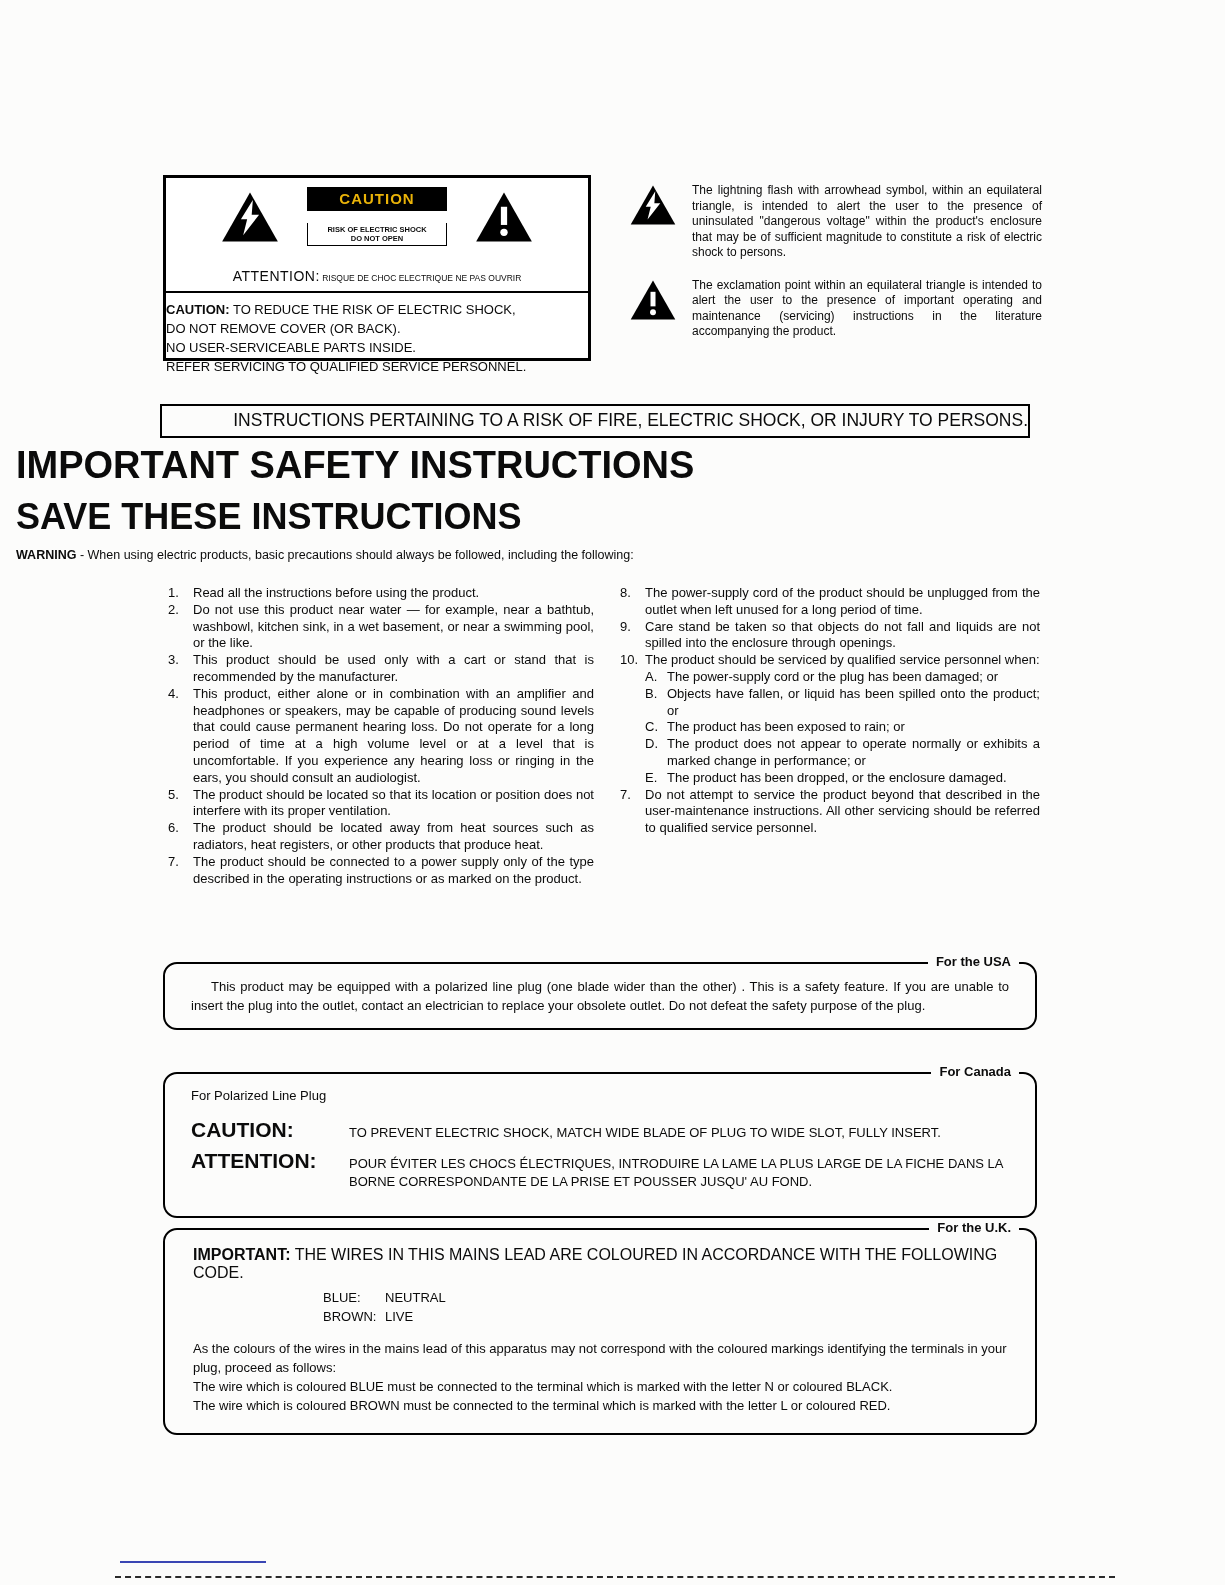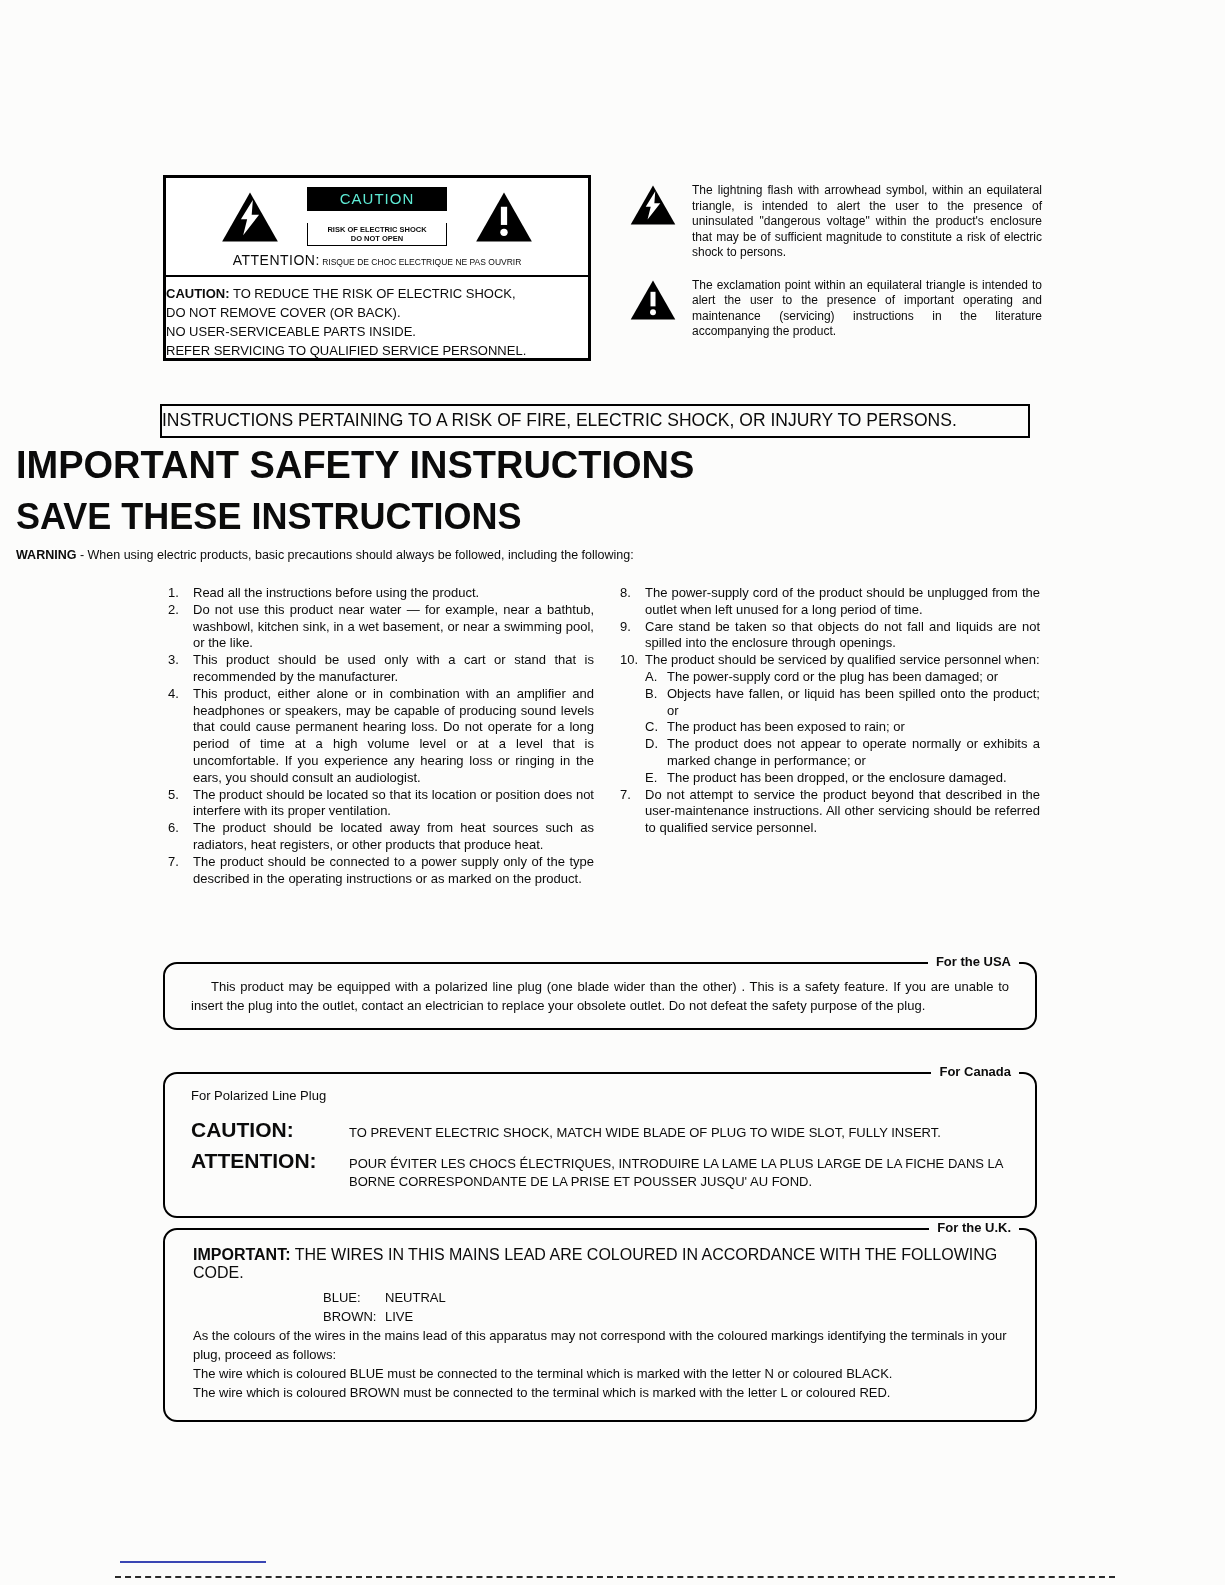--- a/index.html
+++ b/index.html
@@ -6,37 +6,37 @@
   * { margin:0; padding:0; box-sizing:border-box; }
   html,body { background:#e8e8e6; }
   body { width:1225px; height:1585px; position:relative; font-family:"Liberation Sans", sans-serif; color:var(--ink); }
   .page { position:absolute; inset:0; background:var(--paper); overflow:hidden; }
 
   
   .caution-box { position:absolute; left:163px; top:175px; width:428px; height:186px; border:3px solid #000; background:#fff; }
   .cb-top { display:flex; align-items:center; justify-content:center; gap:28px; padding-top:9px; }
   .tri svg, .tri-sm svg { display:block; }
   .cb-center { display:flex; flex-direction:column; align-items:center; }
-  .caution-bar { background:#000; color:#5eead4; font-weight:normal; font-size:15px; letter-spacing:1px; padding:2px 0 3px; width:140px; text-align:center; border:1px solid #000; }
+  .caution-bar { background:#000; color:#eab308; font-weight:bold; font-size:15px; letter-spacing:1px; padding:2px 0 3px; width:140px; text-align:center; border:1px solid #000; }
   .risk-box { border:1px solid #000; border-top:none; width:140px; text-align:center; font-size:7.5px; line-height:9px; padding:2px 0 2px; font-weight:bold;margin-top:12px; }
-  .cb-attention { text-align:center; margin-top:5px; white-space:nowrap; }
+  .cb-attention { text-align:center; margin-top:21px; white-space:nowrap; }
   .att-big { font-size:14px; letter-spacing:0.5px; }
   .att-small { font-size:8.5px; }
   .cb-divider { border-top:2px solid #000; margin-top:6px; }
   .cb-text { text-align:left; font-size:13px; line-height:19px; padding-top:7px; }
   .cb-text b { font-weight:bold; }
 
   
   .sym-expl { position:absolute; left:630px; top:183px; width:412px; }
   .sym-row { display:flex; gap:16px; margin-bottom:17px; }
   .tri-sm { flex:0 0 46px; padding-top:2px; }
   .sym-row p { font-size:12px; line-height:15.5px; text-align:justify; flex:1; }
 
   
-  .banner { position:absolute; left:160px; top:404px; width:870px; border:2px solid #000; text-align:left; font-size:17.5px; padding:4px 0 5px; background:var(--paper); }
+  .banner { position:absolute; left:160px; top:404px; width:870px; border:2px solid #000; text-align:right; font-size:17.5px; padding:4px 0 5px; background:var(--paper); }
   .title1, .title2, .warn-line { position:absolute; left:16px; width:1200px; }
   .title1 { top:444px; font-size:38px; font-weight:bold; }
   .title2 { top:496px; font-size:36px; font-weight:bold; }
   .warn-line { top:548px; font-size:12.5px; }
   .warn-line b { font-weight:bold; }
 
   
   .col { position:absolute; top:585px; font-size:13px; line-height:16.8px; }
   .col-left { left:168px; width:426px; }
   .col-right { left:620px; width:420px; }
@@ -52,21 +52,21 @@
   .usa-box { top:962px; padding:13px 26px 13px; }
   .usa-text { font-size:13px; line-height:19px; text-align:justify; text-indent:20px; }
   .canada-box { top:1072px; padding:14px 26px 18px; }
   .ca-intro { font-size:13px; margin-bottom:15px; }
   .ca-row { display:flex; align-items:baseline; margin-bottom:7px; }
   .ca-label { flex:0 0 158px; font-weight:bold; font-size:21px; }
   .ca-text { font-size:13px; line-height:18px; flex:1; }
   .uk-box { top:1228px; padding:16px 28px 18px; }
   .uk-imp { font-size:16px; margin-bottom:6px; }
   .uk-imp b { font-weight:bold; }
-  .uk-wires { margin-left:130px; font-size:13px; line-height:19px; }
+  .uk-wires { margin-left:130px; font-size:13px; line-height:19px; margin-bottom:13px; }
   .wire-label { display:inline-block; width:62px; }
   .uk-para { font-size:13px; line-height:19px; }
 
   
   .page-mark-blue { position:absolute; left:120px; top:1561px; width:146px; height:2px; background:#3a46b4; }
   .page-edge-line { position:absolute; left:115px; top:1576px; width:1000px; border-top:2px dashed #2a2a2a; }
 </style>
 </head>
 <body>
 

